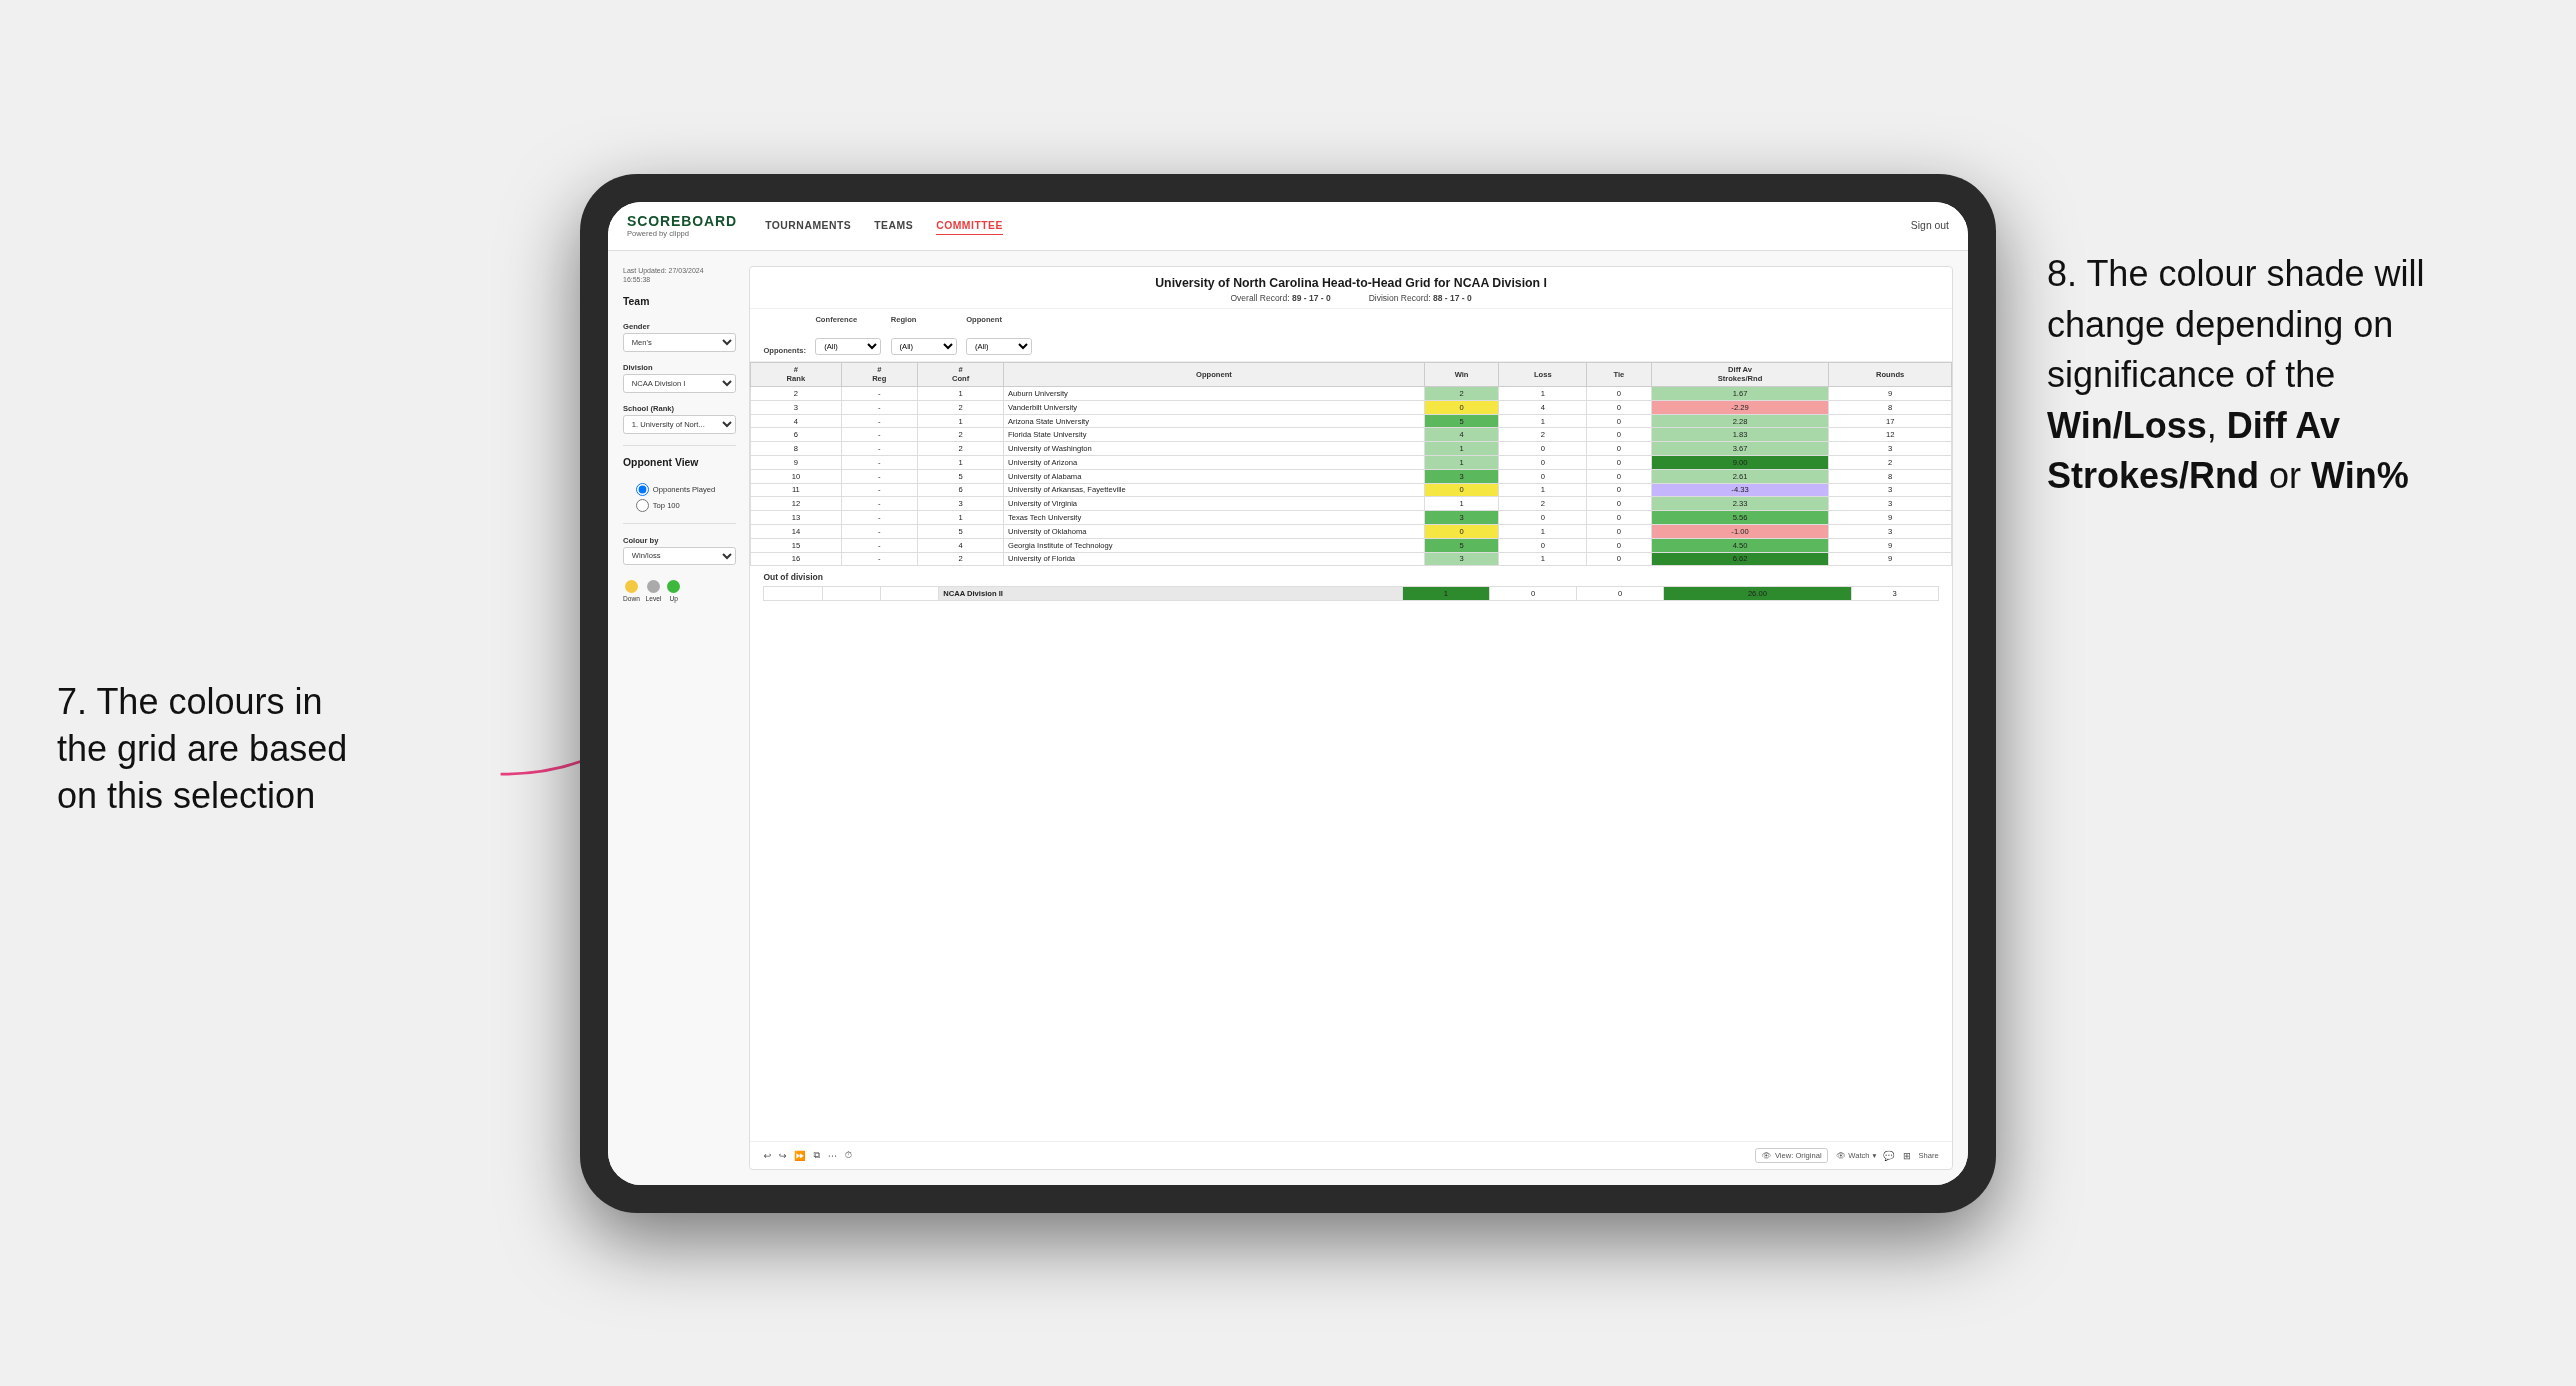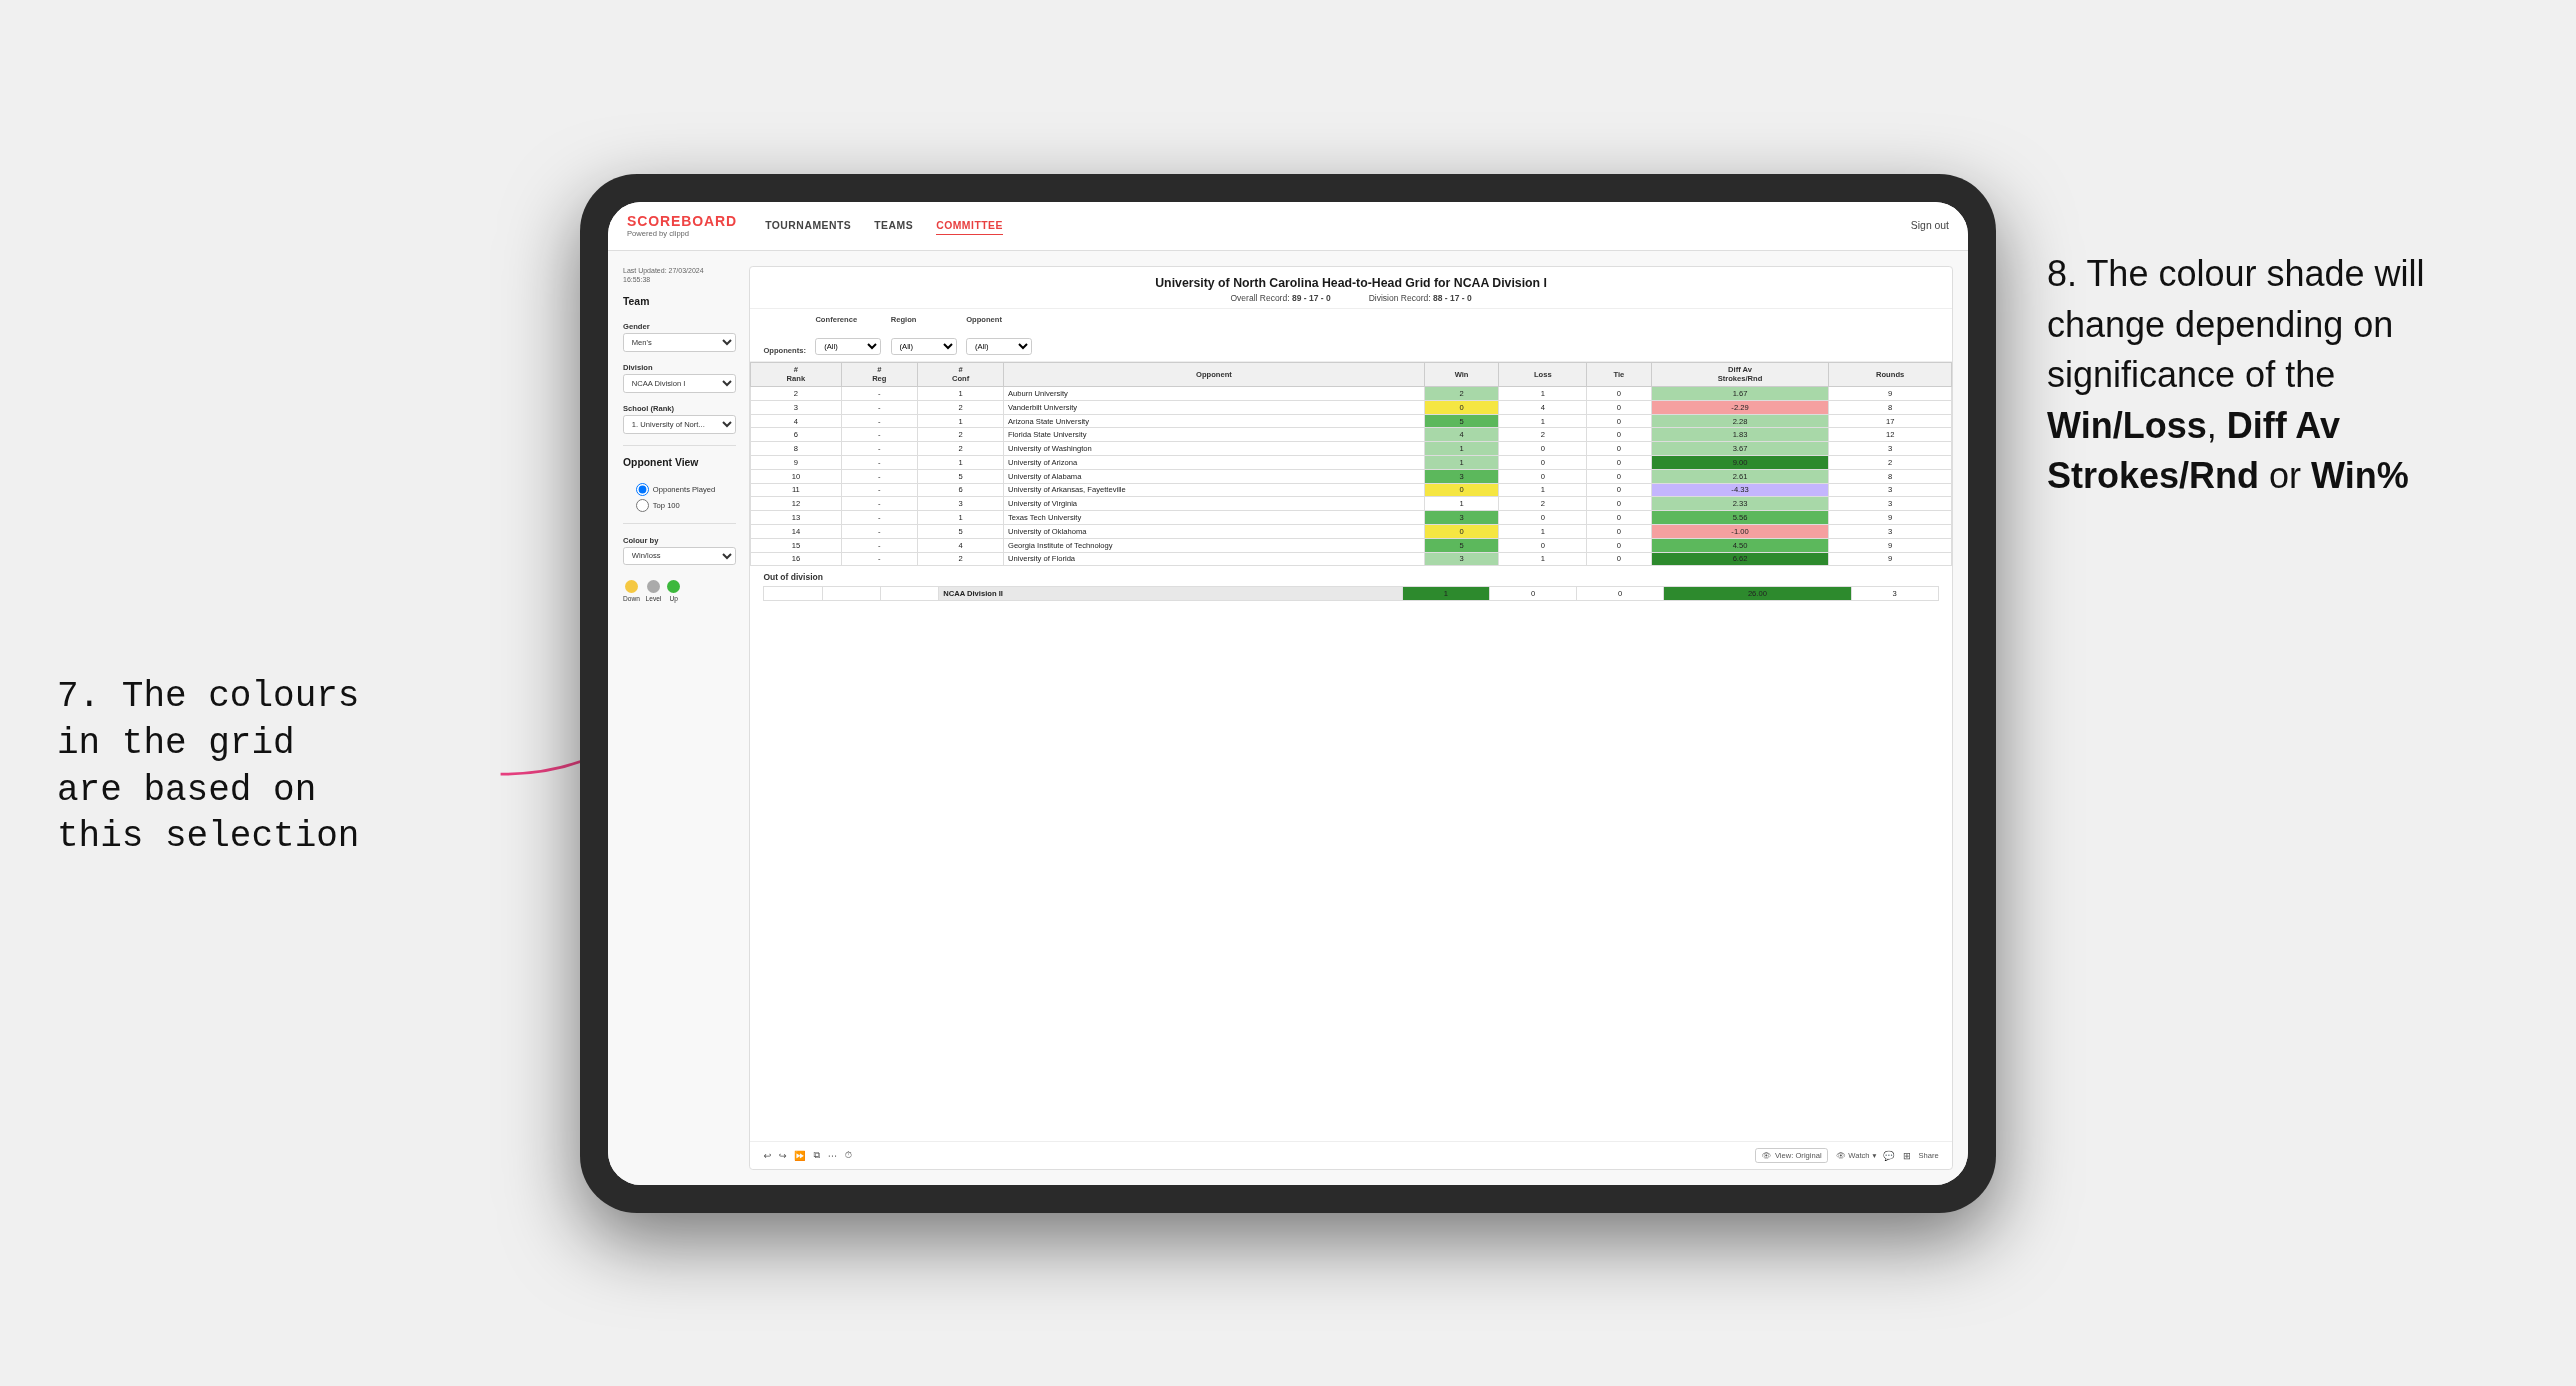--- a/index.html
+++ b/index.html
@@ -17,21 +17,20 @@
     
     .annotation-left {
       position: absolute;
       left: 57px;
       top: 50%;
       transform: translateY(-10%);
       font-size: 36px;
       line-height: 1.3;
       color: #111;
       max-width: 321px;
-      font-family: Liberation Mono, monospace;
     }
 
     
     .annotation-right {
       position: absolute;
       right: 57px;
       top: 18%;
       font-size: 36px;
       line-height: 1.4;
       color: #111;
@@ -85,21 +84,21 @@
 
     .logo-area {
       display: flex;
       flex-direction: column;
       margin-right: 28px;
     }
     .logo-title {
       font-size: 14px;
       font-weight: 800;
       letter-spacing: 0.9px;
-      color: #ef4444;
+      color: #14532d;
     }
     .logo-subtitle {
       font-size: 7.6px;
       color: #666;
     }
 
     .nav-links {
       display: flex;
       gap: 23px;
       flex: 1;

